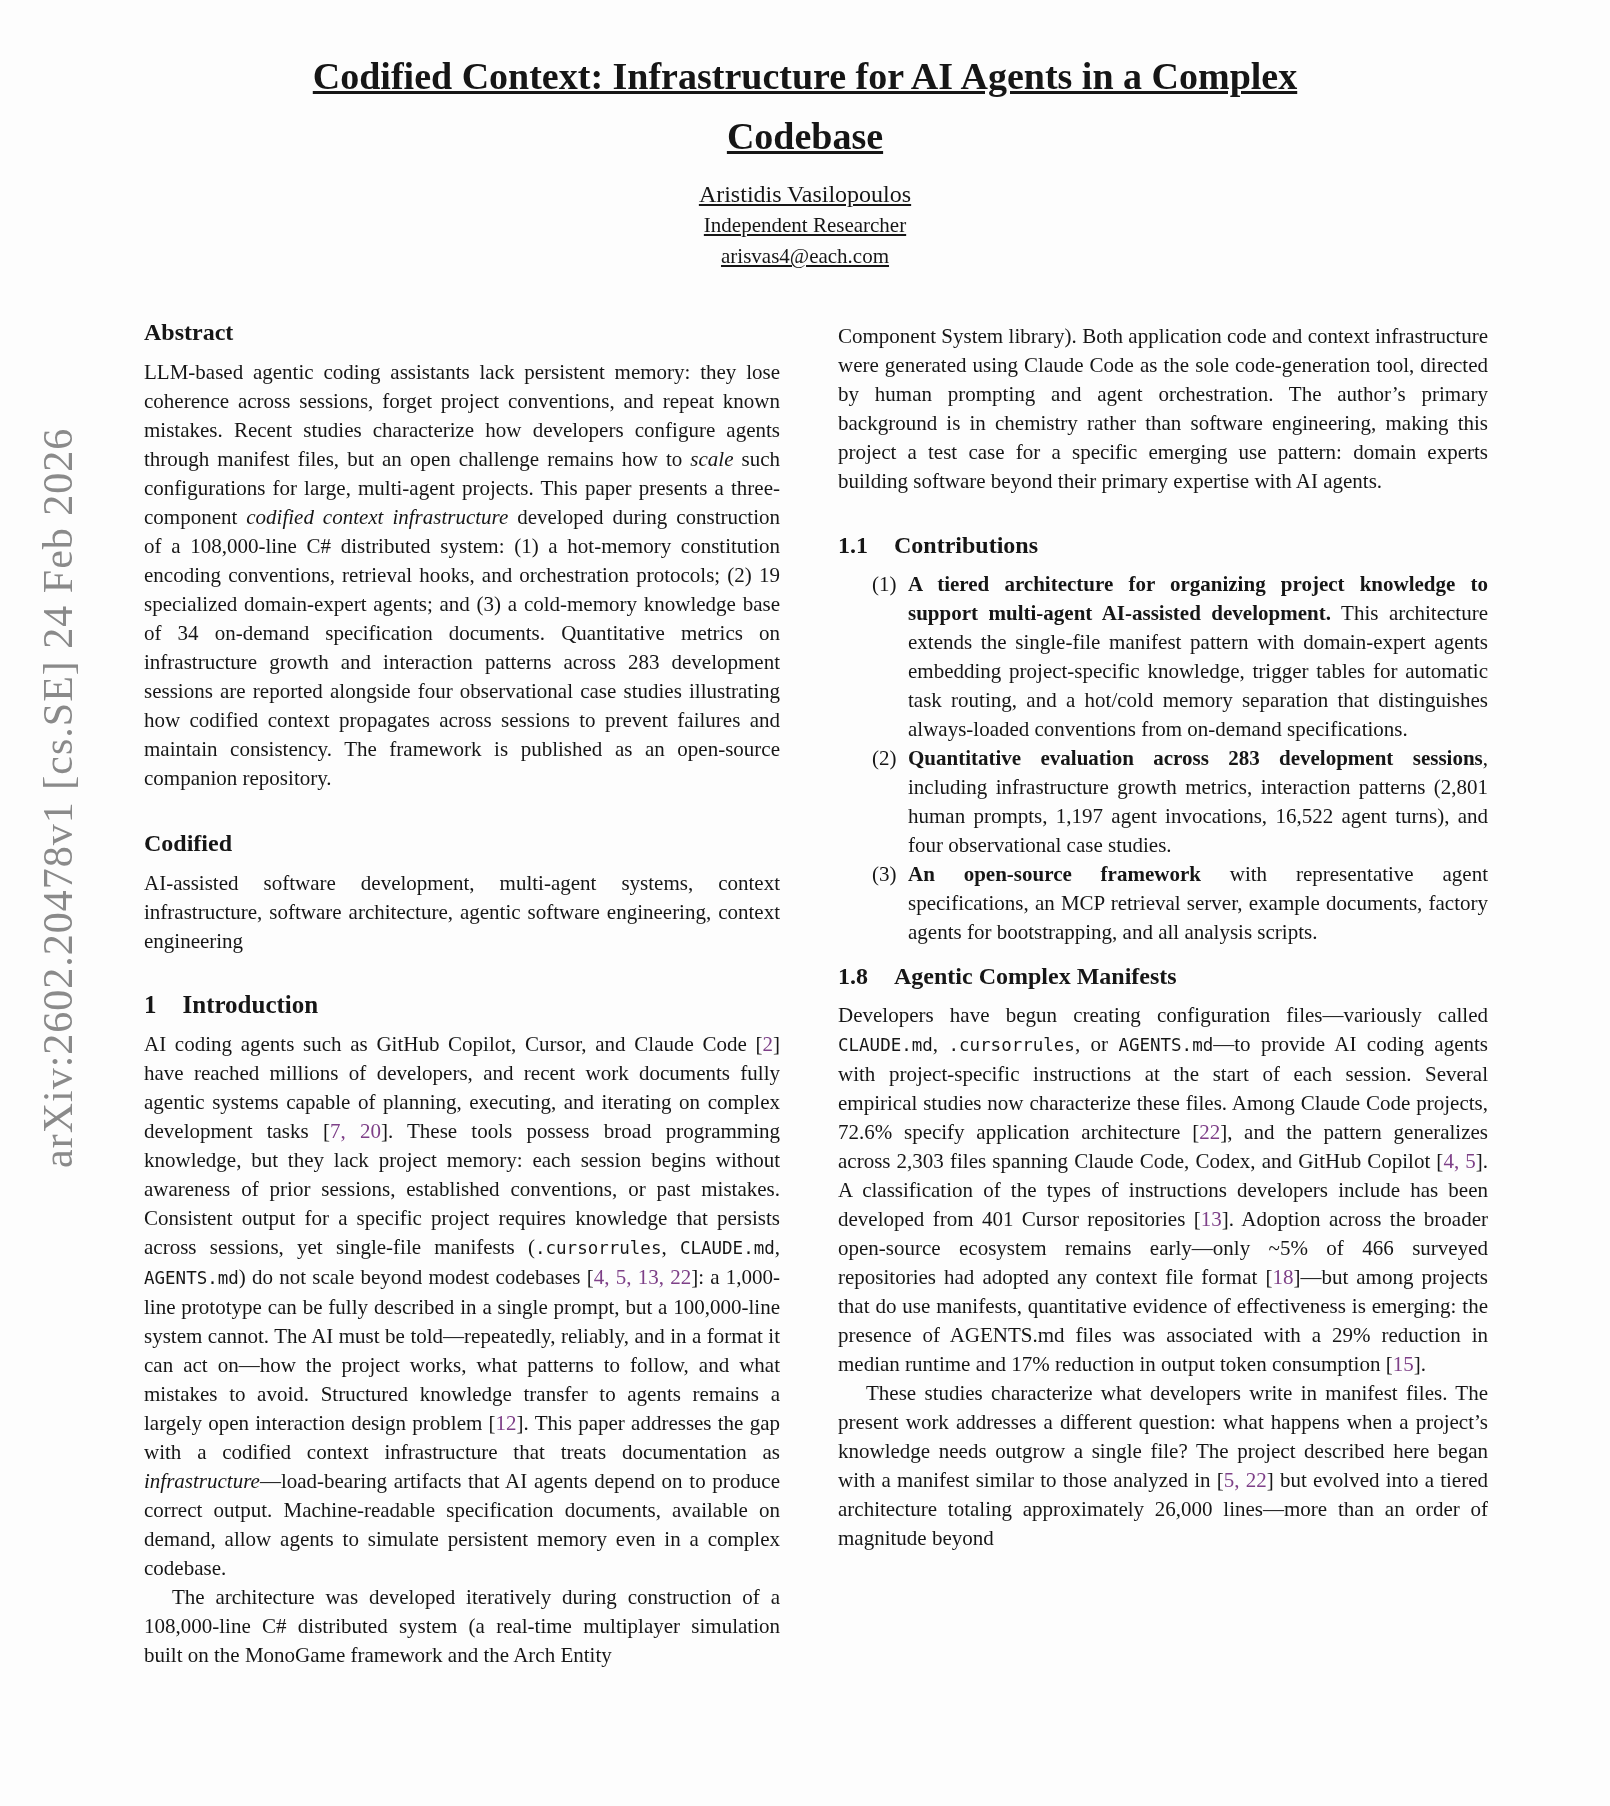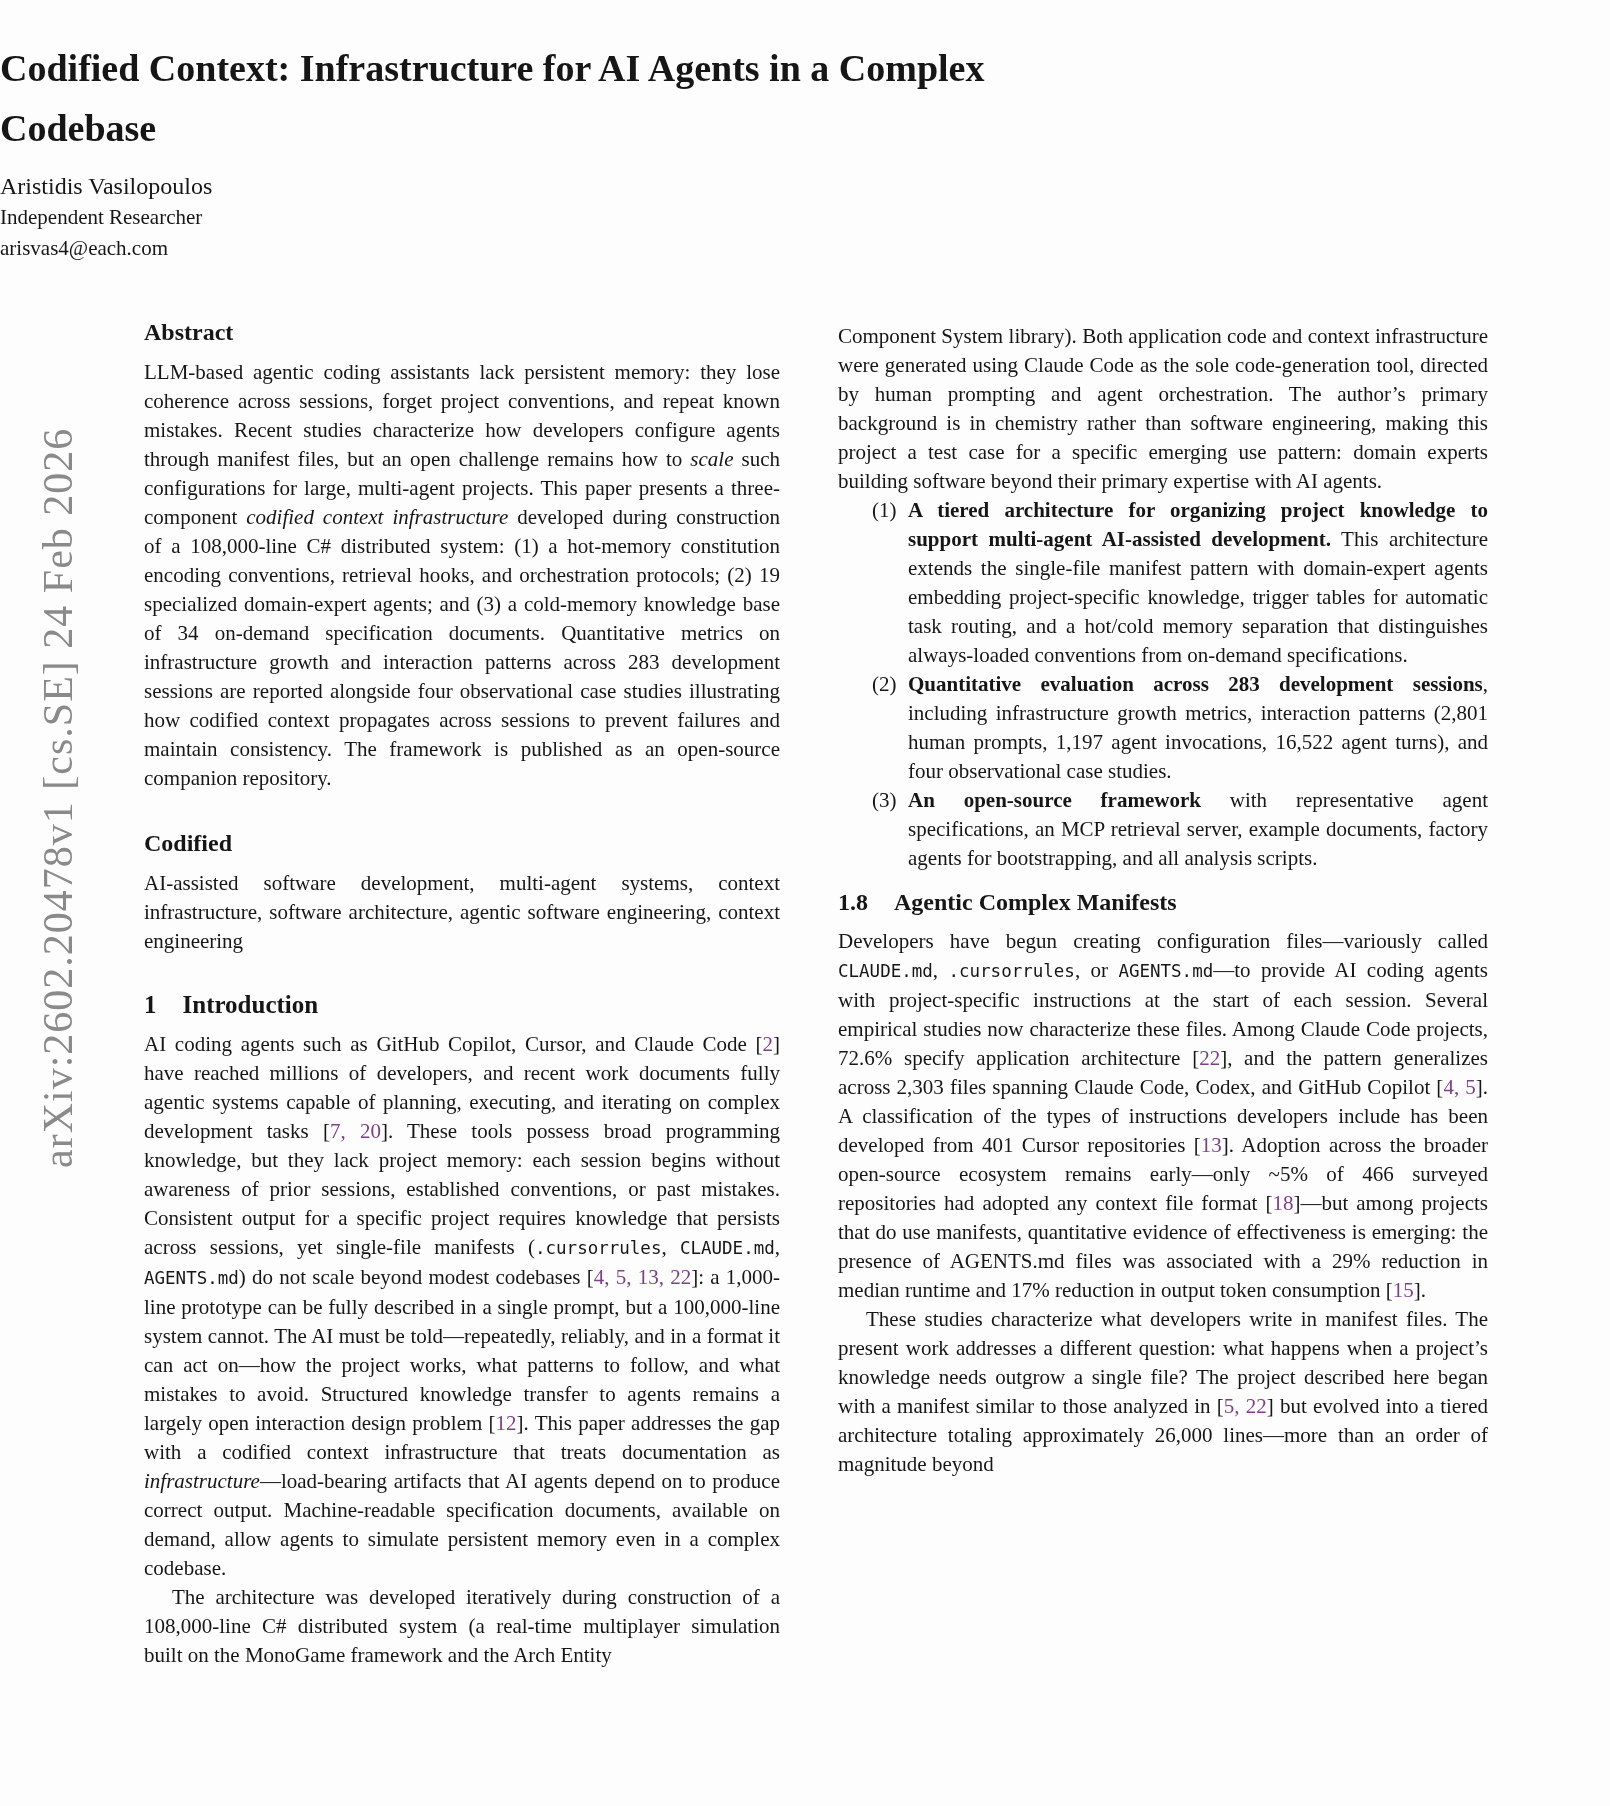--- a/index.html
+++ b/index.html
@@ -13,21 +13,21 @@
   }
   .watermark {
     position:absolute;
     left:34px; top:1168px;
     transform:rotate(-90deg);
     transform-origin:left top;
     white-space:nowrap;
     font-size:42px;
     letter-spacing:1px;
   }
-  .header { position:absolute; top:4px; left:0; width:1610px; text-align:left; }
+  .header { position:absolute; top:12px; left:0; width:1610px; text-align:center;text-decoration:underline; }
   .title-line { font-size:38px; font-weight:bold; line-height:60px; }
   .title-line.first { margin-top:34px; }
   .author-name { font-size:24px; line-height:32px; margin-top:12px; }
   .affil-line { font-size:21px; line-height:31px; }
   .col { position:absolute; width:650px; font-size:21px; line-height:29px; text-align:justify; }
   .col-left  { left:144px; top:318px; width:636px; }
   .col-right { left:838px; top:322px; }
   .sec-head { font-size:24px; font-weight:bold; line-height:28px; margin:36px 0 12px; text-align:left; }
   .sec-head.first { margin-top:0; }
   .num-head { font-size:25px; font-weight:bold; line-height:30px; margin:34px 0 10px; text-align:left; }
@@ -66,20 +66,23 @@
   <div class="num-head">
     <span class="hnum">1</span><span>Introduction</span>
   </div>
   <p class="para"><span>AI coding agents such as GitHub Copilot, Cursor, and Claude Code [</span><span class="seg-cite" style="color: rgb(125, 63, 135);">2</span><span>] have reached millions of developers, and recent work documents fully agentic systems capable of planning, executing, and iterating on complex development tasks [</span><span class="seg-cite" style="color: rgb(125, 63, 135);">7, 20</span><span>]. These tools possess broad programming knowledge, but they lack project memory: each session begins without awareness of prior sessions, established conventions, or past mistakes. Consistent output for a specific project requires knowledge that persists across sessions, yet single-file manifests (</span><span class="seg-mono">.cursorrules</span><span>, </span><span class="seg-mono">CLAUDE.md</span><span>, </span><span class="seg-mono">AGENTS.md</span><span>) do not scale beyond modest codebases [</span><span class="seg-cite" style="color: rgb(125, 63, 135);">4, 5, 13, 22</span><span>]: a 1,000-line prototype can be fully described in a single prompt, but a 100,000-line system cannot. The AI must be told—repeatedly, reliably, and in a format it can act on—how the project works, what patterns to follow, and what mistakes to avoid. Structured knowledge transfer to agents remains a largely open interaction design problem [</span><span class="seg-cite" style="color: rgb(125, 63, 135);">12</span><span>]. This paper addresses the gap with a codified context infrastructure that treats documentation as </span><span class="seg-it">infrastructure</span><span>—load-bearing artifacts that AI agents depend on to produce correct output. Machine-readable specification documents, available on demand, allow agents to simulate persistent memory even in a complex codebase.</span></p>
   <p class="para indent"><span>The architecture was developed iteratively during construction of a 108,000-line C# distributed system (a real-time multiplayer simulation built on the MonoGame framework and the Arch Entity</span></p>
 </div>
 
 <div class="col col-right">
   <p class="para"><span>Component System library). Both application code and context infrastructure were generated using Claude Code as the sole code-generation tool, directed by human prompting and agent orchestration. The author’s primary background is in chemistry rather than software engineering, making this project a test case for a specific emerging use pattern: domain experts building software beyond their primary expertise with AI agents.</span></p>
 
+  <div class="num-head sub">
+    <span class="hnum">1.1</span><span>Contributions</span>
+  </div>
 
   <div class="clist">
     <div class="clist-item">
       <span class="clist-marker">(1)</span>
       <span class="clist-body"><span class="seg-b">A tiered architecture for organizing project knowledge to support multi-agent AI-assisted development.</span><span> This architecture extends the single-file manifest pattern with domain-expert agents embedding project-specific knowledge, trigger tables for automatic task routing, and a hot/cold memory separation that distinguishes always-loaded conventions from on-demand specifications.</span></span>
     </div>
     <div class="clist-item">
       <span class="clist-marker">(2)</span>
       <span class="clist-body"><span class="seg-b">Quantitative evaluation across 283 development sessions</span><span>, including infrastructure growth metrics, interaction patterns (2,801 human prompts, 1,197 agent invocations, 16,522 agent turns), and four observational case studies.</span></span>
     </div>

